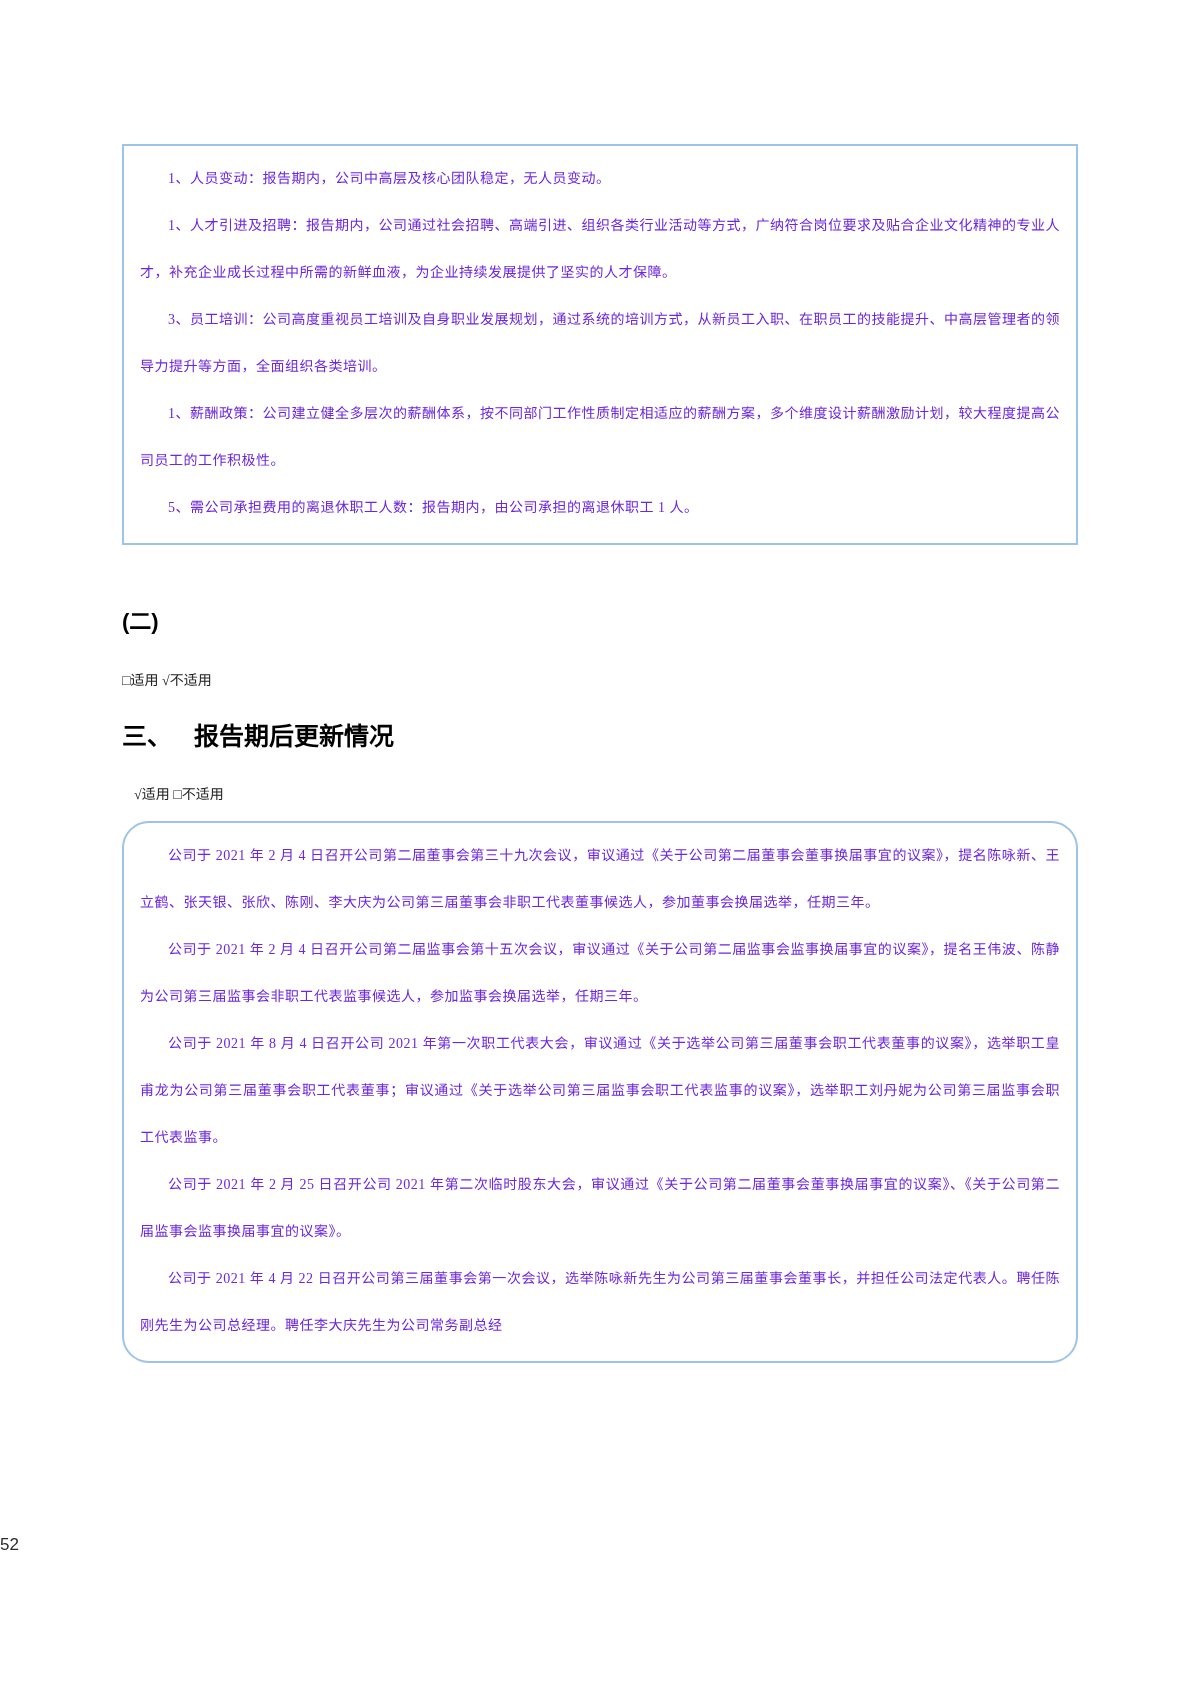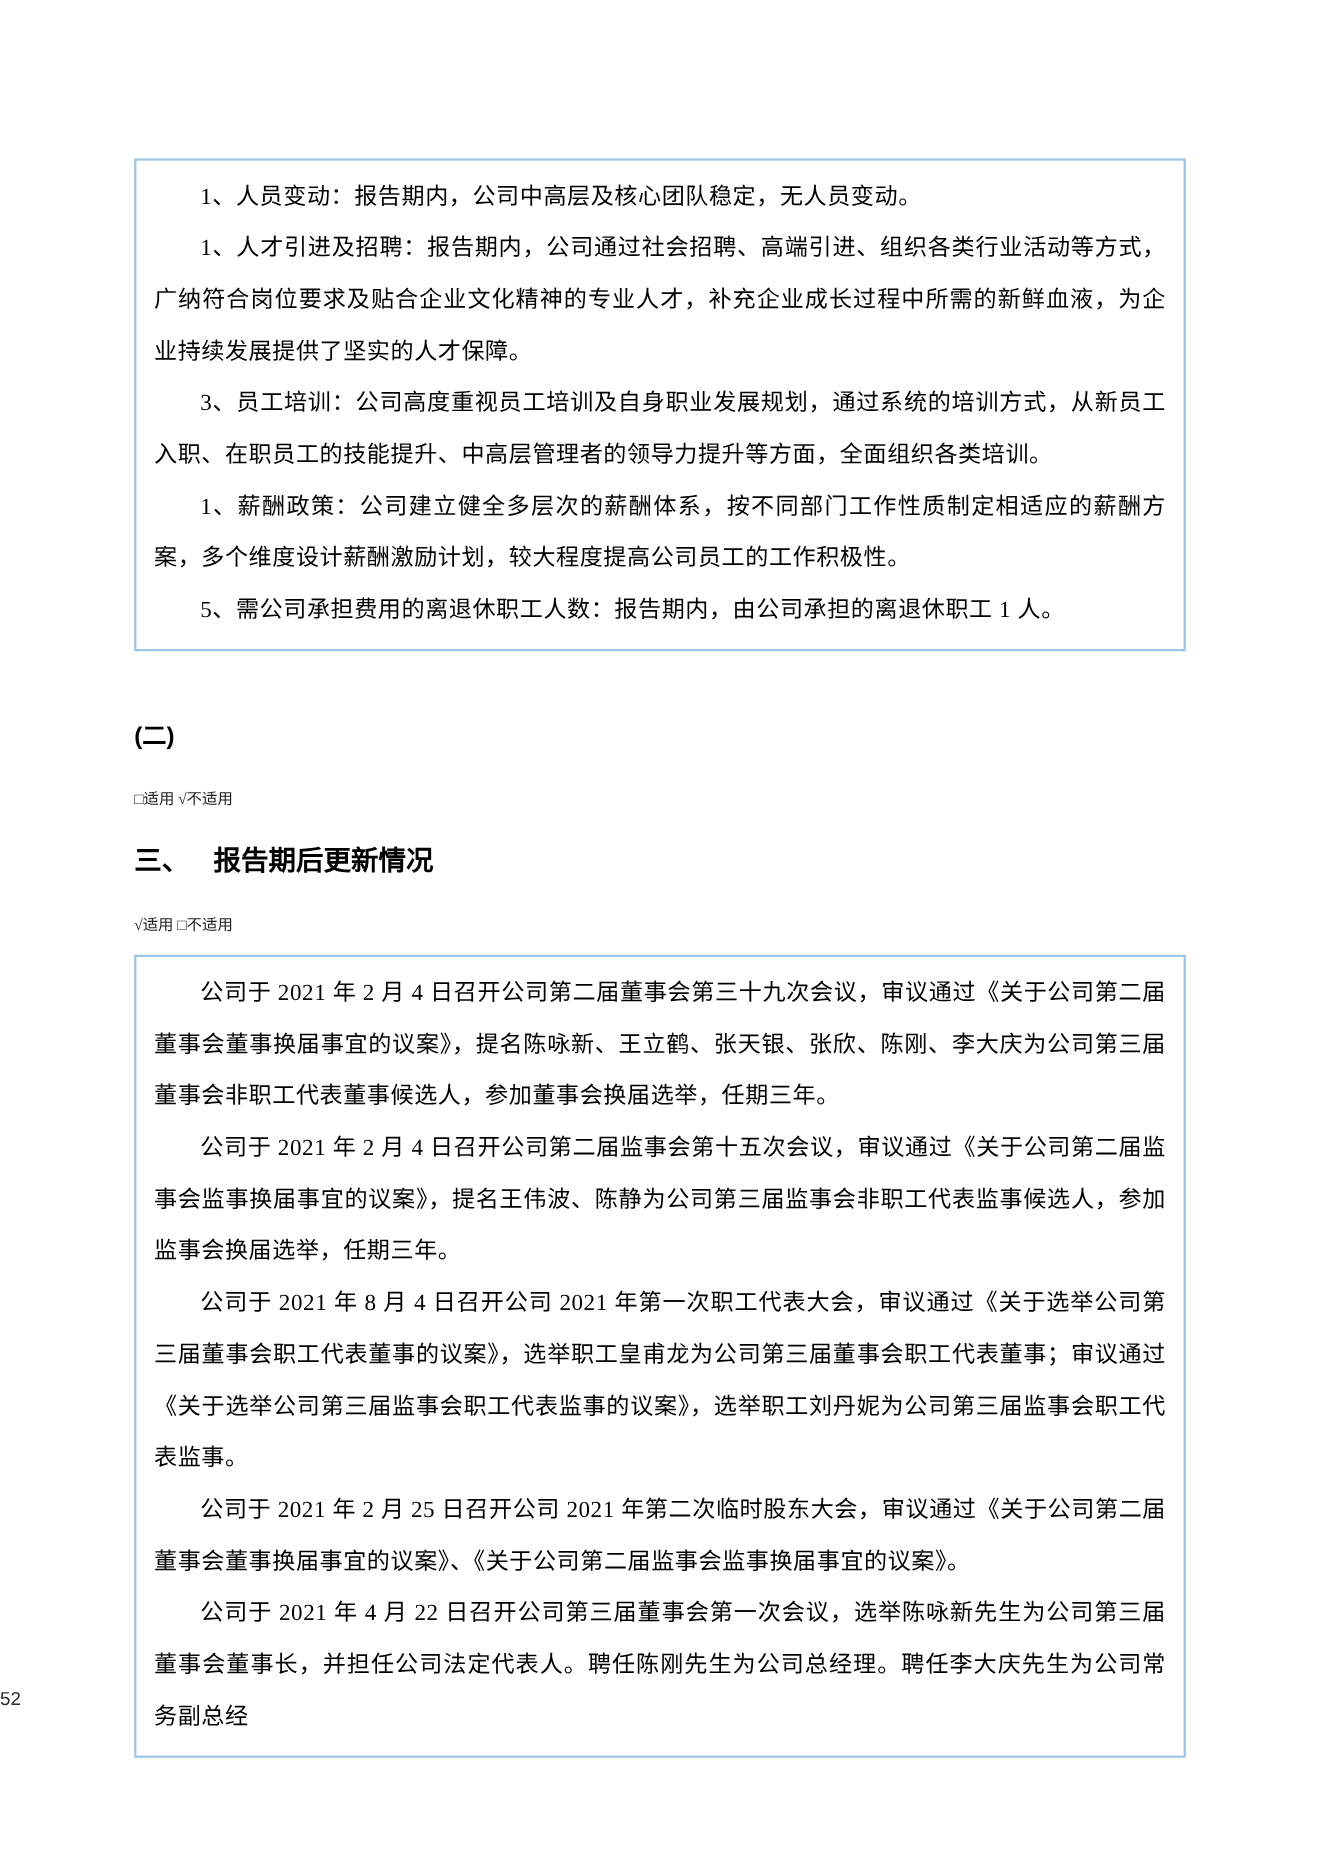--- a/index.html
+++ b/index.html
@@ -19,26 +19,26 @@
     color: #212121;
   }
   .bordered-box {
     border: 2px solid #9dc3e6;
     box-sizing: border-box;
     padding: 9px 16px 12px 16px;
     background: #ffffff;
   }
   .bordered-box p {
     margin: 0;
-    font-size: 21px;
+    font-size: 14px;
     line-height: 47px;
     text-align: justify;
     text-indent: 2em;
     letter-spacing: 0.5px;
-    color: #000000;
+    color: #6d28d9;
   }
   .section-heading {
     font-family: "Liberation Sans", "DejaVu Sans", sans-serif;
     font-weight: bold;
     color: #000000;
     display: flex;
   }
   .section-heading .h-label {
     flex: 0 0 72px;
   }
@@ -55,23 +55,25 @@
   .applicability {
     margin: 0;
     margin-top: 30px;
     font-size: 14px;
     line-height: 28px;
     color: #212121;
   }
   .applicability.tight {
     margin-top: 28px;
     margin-bottom: 12px;
+    margin-left: 12px;
   }
   .box-spacer {
     margin-top: 0;
+    border-radius: 27px;
   }
   .page-number {
     position: absolute;
     left: 0;
     right: 0;
     top: 1535px;
     text-align: left;
     font-family: "Liberation Sans", "DejaVu Sans", sans-serif;
     font-size: 17px;
     color: #2b2b2b;

